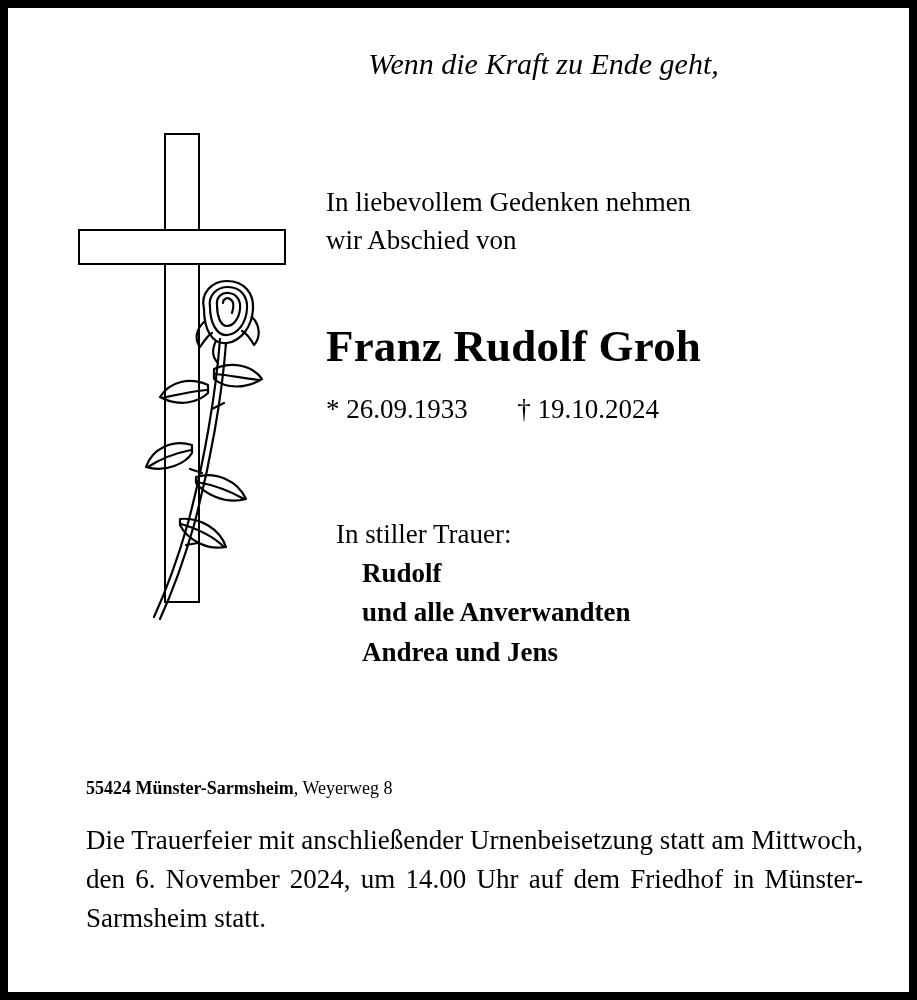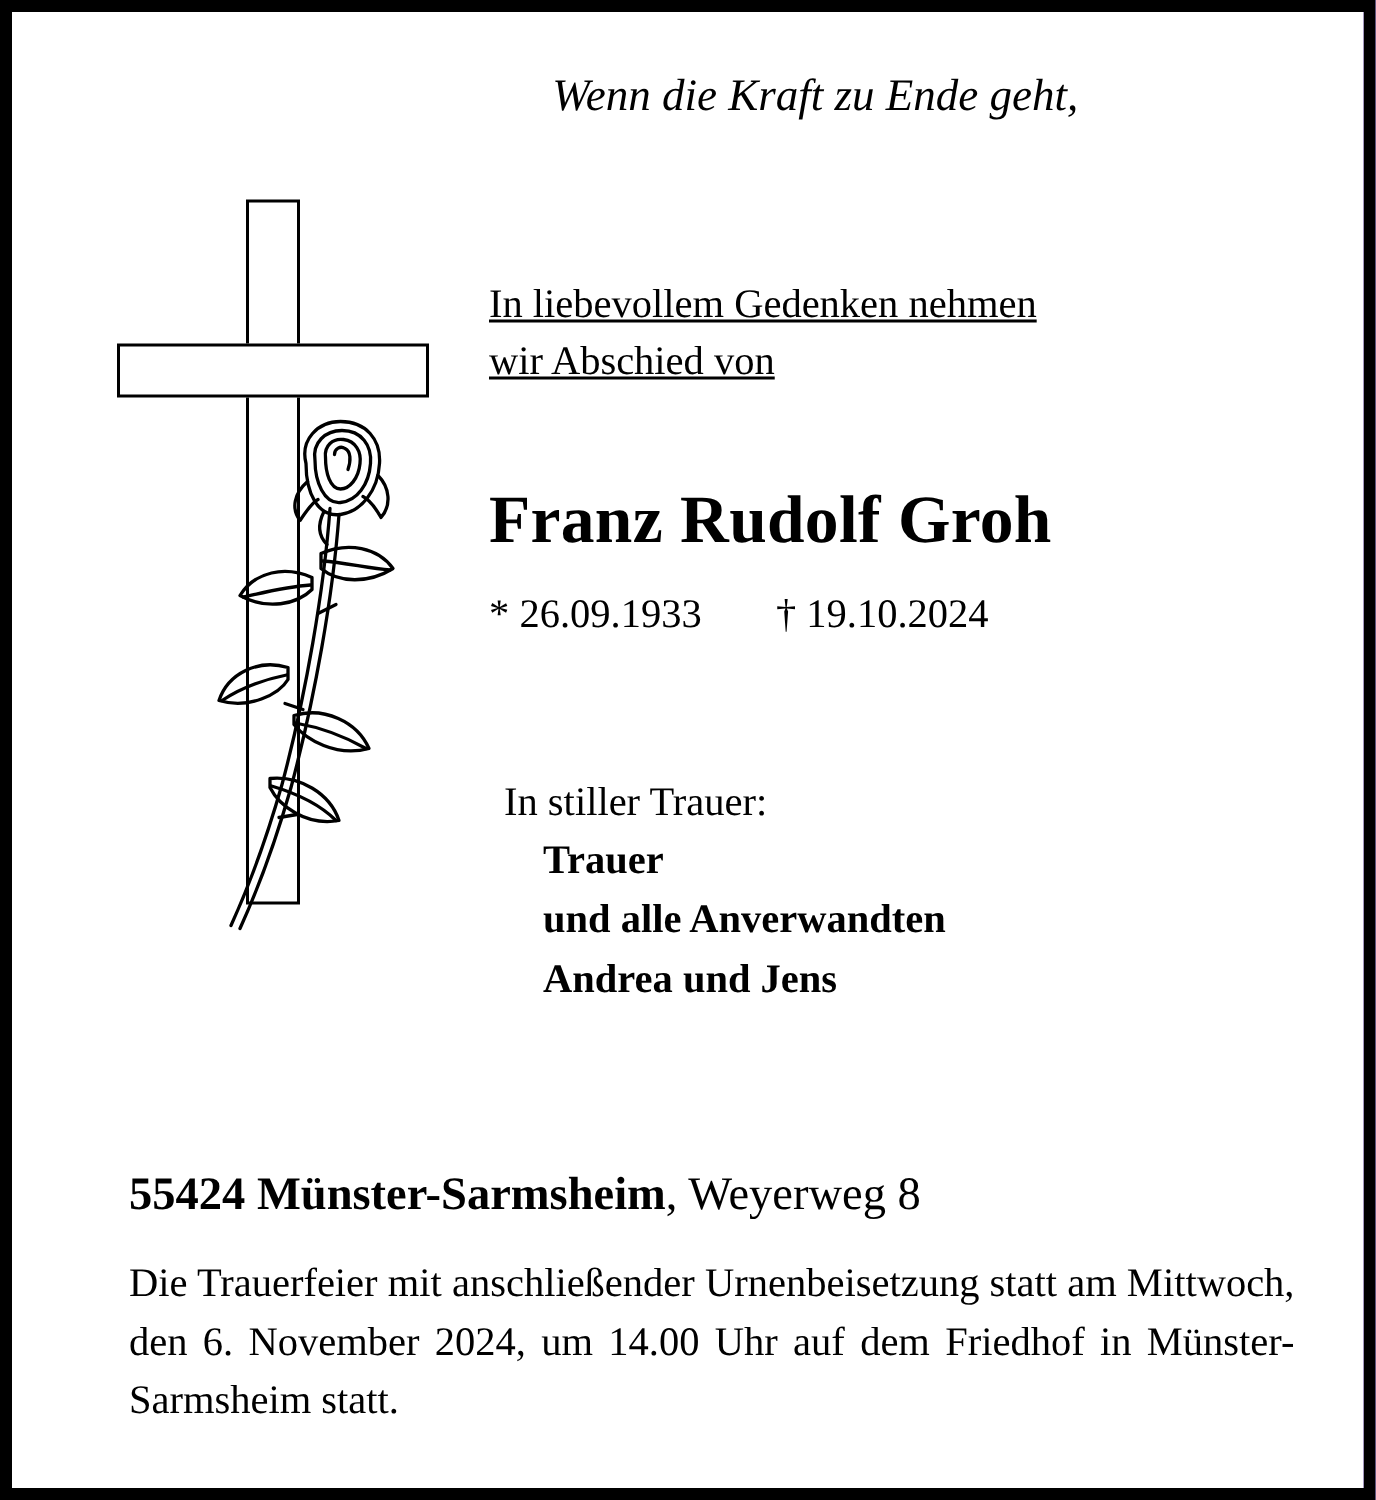--- a/index.html
+++ b/index.html
@@ -12,21 +12,21 @@
     height: 1000px;
     font-family: "Liberation Serif", "DejaVu Serif", serif;
     color: #000000;
     overflow: hidden;
   }
   .obituary {
     position: relative;
     box-sizing: border-box;
     width: 917px;
     height: 1000px;
-    background: #8b5cf6;
+    background: #404040;
     border: 8px solid #000000;
     padding: 0;
   }
   .inner {
     position: relative;
     box-sizing: border-box;
     width: 100%;
     height: 100%;
     background: #ffffff;
     padding: 28px 34px 20px 34px;
@@ -85,21 +85,20 @@
     left: 318px;
     top: 175px;
     width: 552px;
   }
   .intro {
     font-size: 27px;
     line-height: 1.42;
     text-align: justify;
     text-align-last: left;
     margin: 0;
-    text-decoration: underline;
   }
   .intro .line1 {
     display: block;
     text-align: justify;
   }
   .name {
     font-size: 45px;
     font-weight: bold;
     margin: 60px 0 0 0;
     letter-spacing: 0.2px;
@@ -123,21 +122,21 @@
   }
 
   
   .footer {
     position: absolute;
     left: 78px;
     right: 46px;
     top: 770px;
   }
   .address {
-    font-size: 31px;
+    font-size: 18px;
     margin: 0 0 22px 0;
   }
   .address .zipcity { font-weight: bold; }
   .service {
     font-size: 27px;
     line-height: 1.45;
     text-align: justify;
     text-align-last: left;
     margin: 0;
   }
@@ -203,21 +202,21 @@
       <div class="dates">
         <span>*</span>
         <span>26.09.1933</span>
         <span class="sep"></span>
         <span>†</span>
         <span>19.10.2024</span>
       </div>
 
       <div class="mourn">
         <div class="lead">In stiller Trauer:</div>
-        <span class="nm">Trauer</span>
+        <span class="nm">Rudolf</span>
         <span class="nm">und alle Anverwandten</span>
         <span class="nm">Andrea und Jens</span>
       </div>
     </div>
 
     <div class="footer">
       <div class="address">
         <span class="zipcity">55424 Münster-Sarmsheim</span><span>, Weyerweg 8</span>
       </div>
       <p class="service">

